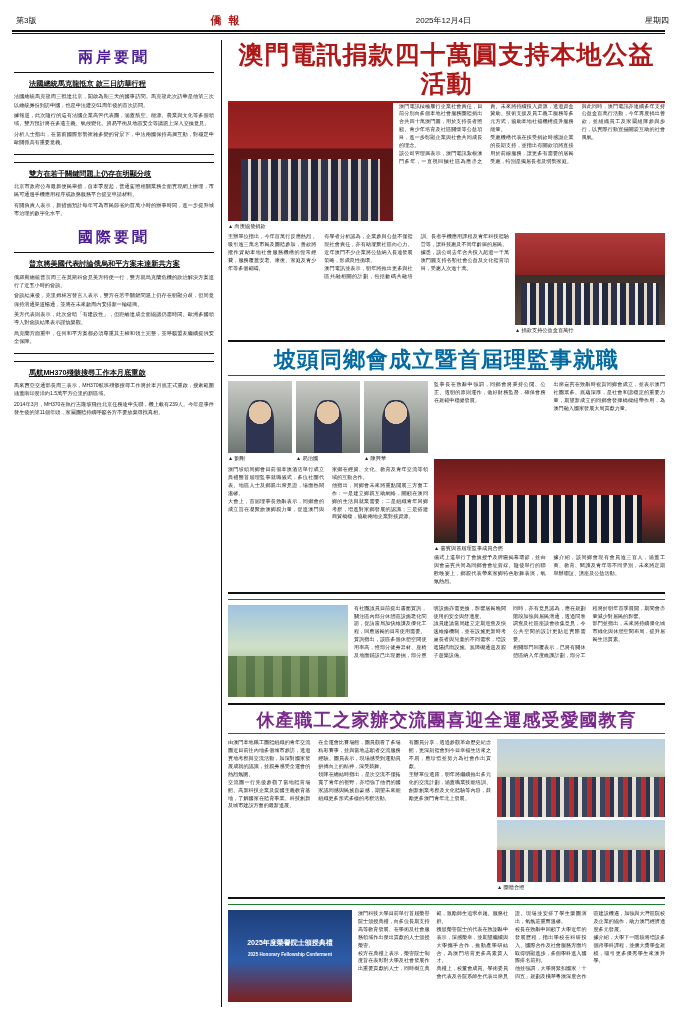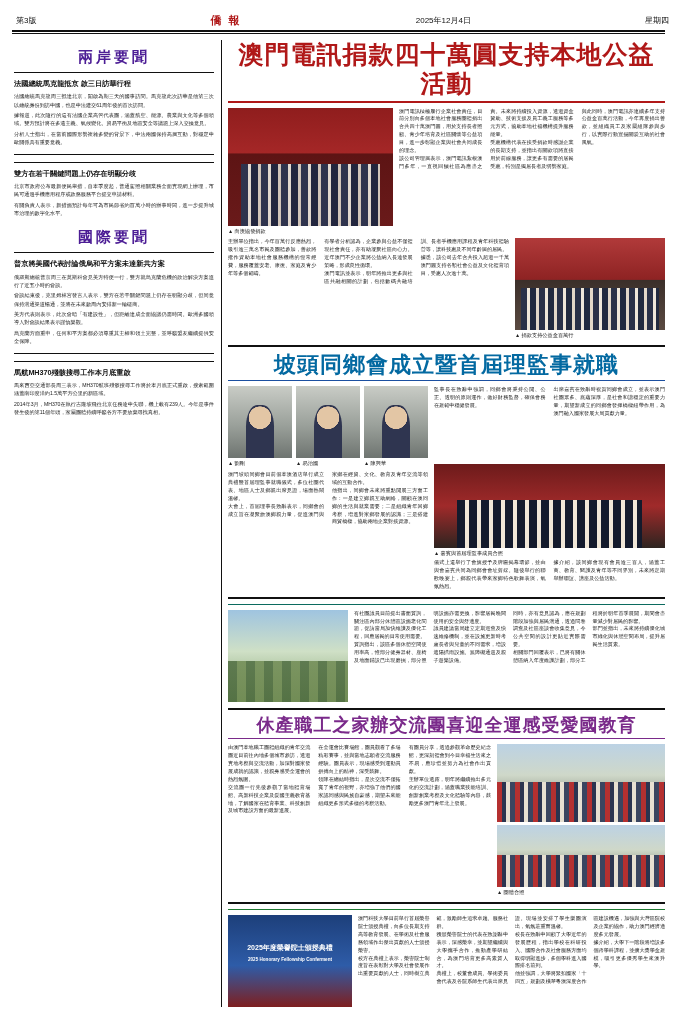--- a/index.html
+++ b/index.html
@@ -12,35 +12,35 @@
   .masthead .paper-name{font-size:11px;font-weight:bold;color:#b01818;letter-spacing:2px;}
   .masthead .date{font-size:8px;color:#111;}
   .masthead .weekday{font-size:8px;color:#111;}
   .rule-top{position:absolute;left:12px;top:30px;width:653px;height:2px;background:#111;}
   .rule-top2{position:absolute;left:12px;top:33px;width:653px;height:1px;background:#111;}
   .body-cn{font-size:5.1px;line-height:1.55;color:#1a1a1a;text-align:justify;}
 
   
   .left-col{position:absolute;left:14px;top:42px;width:200px;height:965px;}
   .sec-head{font-size:15px;font-weight:bold;text-align:center;letter-spacing:3px;color:#4c1d95;margin:6px 0 5px 0;}
-  .hl-title{font-size:7.2px;font-weight:bold;color:#111;line-height:1.45;margin:6px 0 3px 0;}
+  .hl-title{font-size:7.2px;font-weight:bold;color:#111;line-height:1.45;margin:6px 0 3px 15px;text-decoration:underline;}
   .para{font-size:5.15px;line-height:1.62;color:#222;text-align:justify;margin:2px 0;}
   .divider{height:1px;background:#111;margin:7px 0 4px 0;}
 
   
   .vsep{position:absolute;background:#111;}
 
   
   .main-col{position:absolute;left:228px;top:40px;width:437px;}
   .headline{font-size:25px;font-weight:bold;letter-spacing:1px;color:#b01818;text-align:center;line-height:1.15;}
   .headline.blue{color:#0369a1;}
   .headline.teal{color:#0b6b5f;}
   .headline.purple{color:#7a2a8a;}
   .headline.green{color:#1f7a33;}
-  .headline-wrap{border-bottom:2px solid #b01818;padding-bottom:3px;margin-bottom:5px;}
+  .headline-wrap{border-bottom:2px solid #b01818;padding-bottom:3px;}
 
   .photo{background:#cfd6dd;position:relative;overflow:hidden;}
   .cap{font-size:5.2px;color:#222;margin-top:2px;line-height:1.3;}
 
   .cols2{column-count:2;column-gap:8px;}
   .cols3{column-count:3;column-gap:8px;}
   .cols4{column-count:4;column-gap:7px;}
 
   .hr-black{height:2px;background:#111;margin:6px 0 5px 0;}
 

